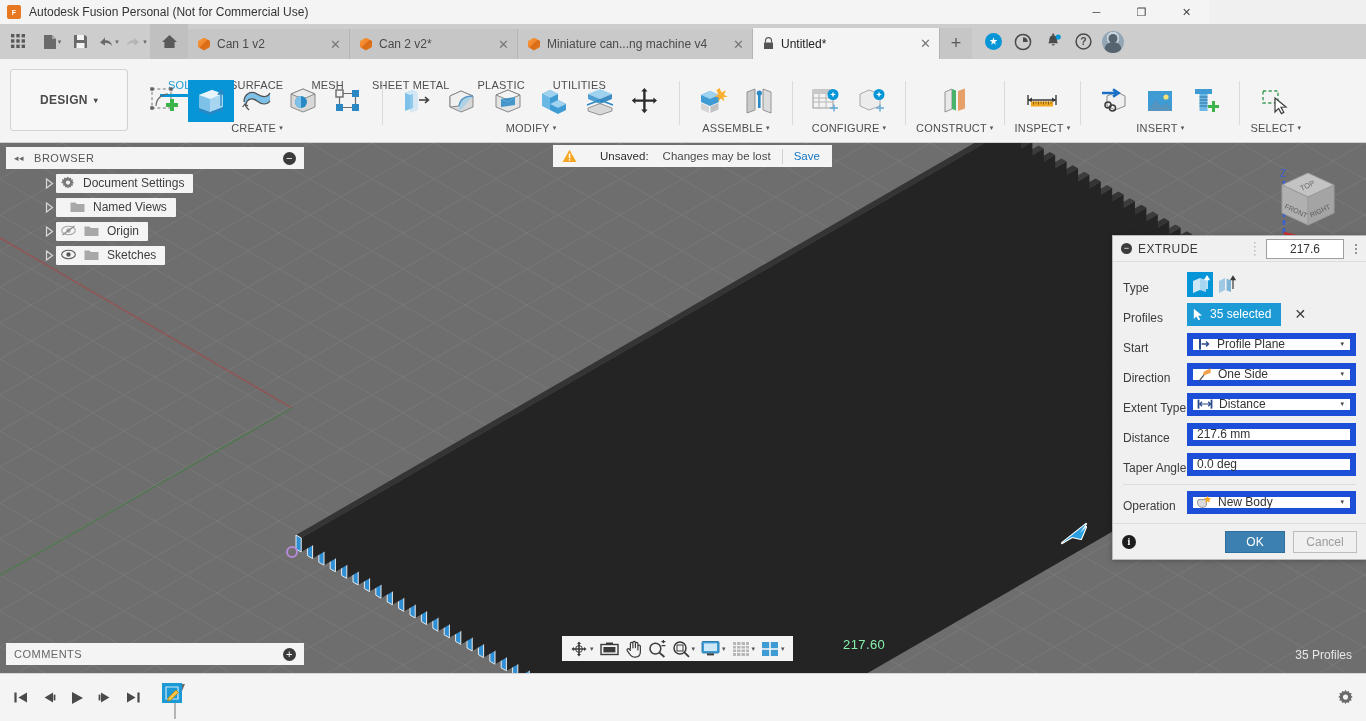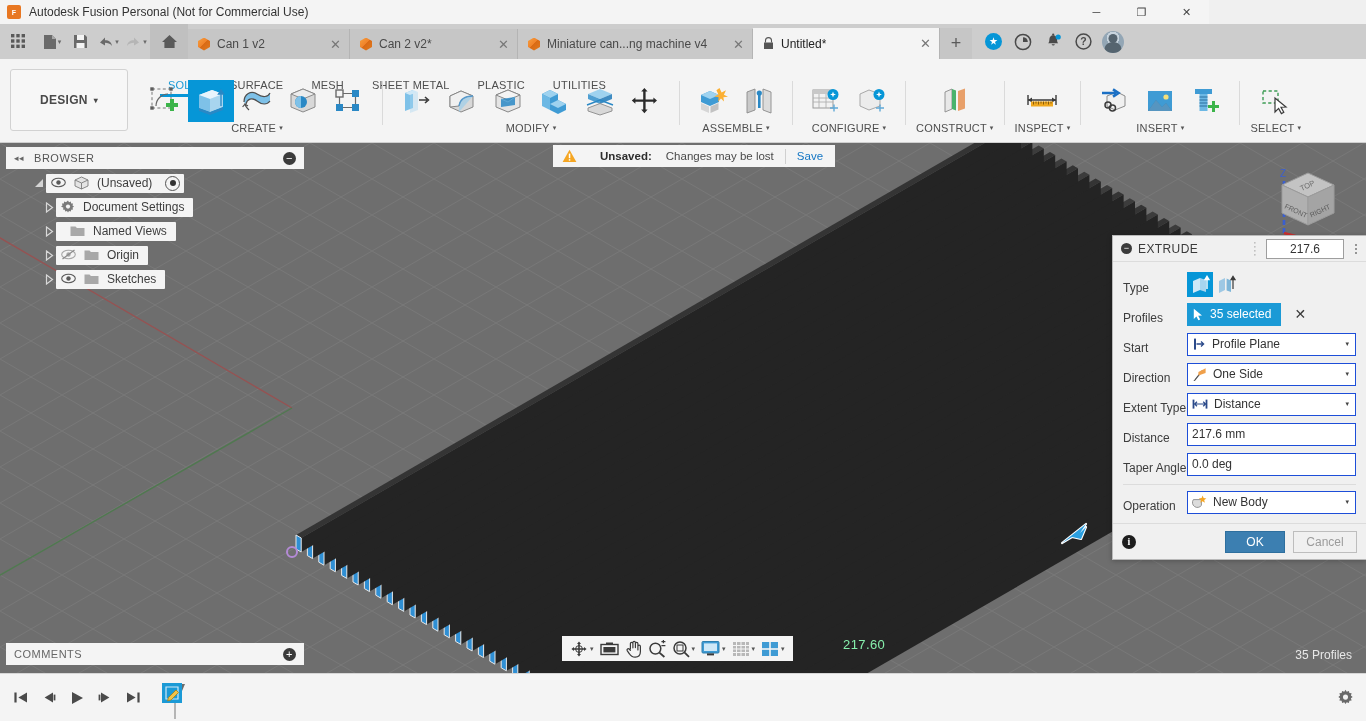--- a/index.html
+++ b/index.html
@@ -176,21 +176,21 @@
   .gear-ic { width:14px; height:14px; flex:none; }
   .folder-ic { width:15px; height:12px; flex:none; }
 
   
   .unsaved {
     position:absolute; top:2px; left:553px; height:22px;
     background:#f4f4f4; display:flex; align-items:center;
     font-size:11.5px; color:#3a3a3a; padding:0 2px 0 9px;
   }
   .unsaved .warn { margin-right:7px; display:flex; }
-  .unsaved .u-lab { font-weight:bold; color:#2d2d2d;padding-left:16px; }
+  .unsaved .u-lab { font-weight:normal; color:#2d2d2d;padding-left:16px; }
   .unsaved .u-msg { margin-left:14px; color:#4a4a4a; }
   .unsaved .u-sep { width:1px; height:15px; background:#d0d0d0; margin:0 11px; }
   .unsaved .u-save { color:#1476c4; padding-right:10px; }
 
   
   .viewcube { position:absolute; top:12px; right:12px; width:96px; height:96px; }
 
   
   .navbar {
     position:absolute; left:562px; bottom:12px; height:25px;
@@ -239,21 +239,21 @@
   .ex-val {
     width:78px; height:20px; background:#fff; border:1px solid #9e9e9e;
     text-align:center; font-size:12px; color:#333; line-height:19px;
   }
   .dots3 { width:12px; display:flex; flex-direction:column; align-items:center; gap:2px; }
   .dots3 i { width:2px; height:2px; background:#777; border-radius:50%; display:block; }
   .ex-body { padding:7px 10px 6px 10px; }
   .row { display:flex; align-items:center; height:30px; }
   .row .rl { width:64px; font-size:12px; color:#3d3d3d;margin-top:8px; }
   .ctl {
-    flex:1; height:23px; background:#fff; border:1px solid #1d4ed8;
+    flex:1; height:23px; background:#fff; border:6px solid #1d4ed8;
     display:flex; align-items:center; padding:0 4px; font-size:12px; color:#333;
     position:relative; gap:6px;
   }
   .ctl .dd-car {
     position:absolute; right:6px; top:50%; transform:translateY(-50%);
     font-size:7px; color:#444;
   }
   .typebtn {
     width:26px; height:25px; display:flex; align-items:center; justify-content:center;
   }
@@ -844,46 +844,20 @@
     <div class="browser">
       <div class="browser-hdr">
         <span class="lft">
           <span style="font-size:9px;color:#666">◂◂</span>
           <span>BROWSER</span>
         </span>
         <span class="minus-circ">−</span>
       </div>
       <div class="tree">
 
-        <div class="tnode" style="padding-left:26px">
-          <span class="tarrow" style="color:#cfcfcf">
-            <svg width="11" height="11" viewBox="0 0 11 11">
-                <path d="M1 9 L9 9 L9 1 Z" fill="#d4d4d4"></path>
-              </svg>
-          </span>
-          <span class="tpill root">
-            <span class="eye">
-              <svg width="15" height="11" viewBox="0 0 15 11">
-                  <ellipse cx="7.5" cy="5.5" rx="6.8" ry="4.2" fill="none" stroke="#5a5a5a" stroke-width="1.1"></ellipse>
-                  <circle cx="7.5" cy="5.5" r="2.2" fill="#5a5a5a"></circle>
-                </svg>
-            </span>
-            <span class="root-cube">
-              <svg width="15" height="14" viewBox="0 0 15 14">
-                  <path d="M1 4 L7.5 1 L14 4 L14 10 L7.5 13 L1 10 Z" fill="#e4e4e4" stroke="#7a7a7a" stroke-width=".9"></path>
-                  <path d="M1 4 L7.5 7 L14 4" fill="none" stroke="#7a7a7a" stroke-width=".9"></path>
-                  <path d="M7.5 7 L7.5 13" stroke="#7a7a7a" stroke-width=".9"></path>
-                </svg>
-            </span>
-            <span style="padding-right:2px">(Unsaved)</span>
-            <span class="radio-dot">
-                <i></i>
-              </span>
-          </span>
-        </div>
 
         <div class="tnode" style="padding-left:36px">
           <span class="tarrow">
             <svg width="9" height="11" viewBox="0 0 9 11">
                 <path d="M1.5 1 L7.5 5.5 L1.5 10 Z" fill="none" stroke="#d8d8d8" stroke-width="1.2"></path>
               </svg>
           </span>
           <span class="tpill">
             <span class="gear-ic">
               <svg width="14" height="14" viewBox="0 0 14 14">

